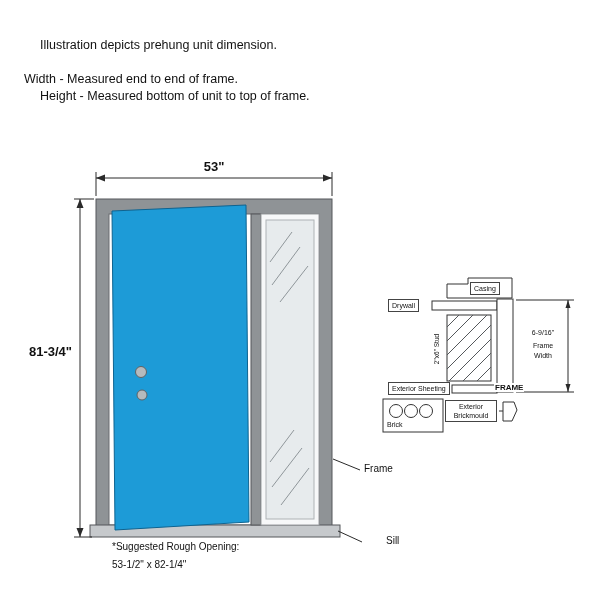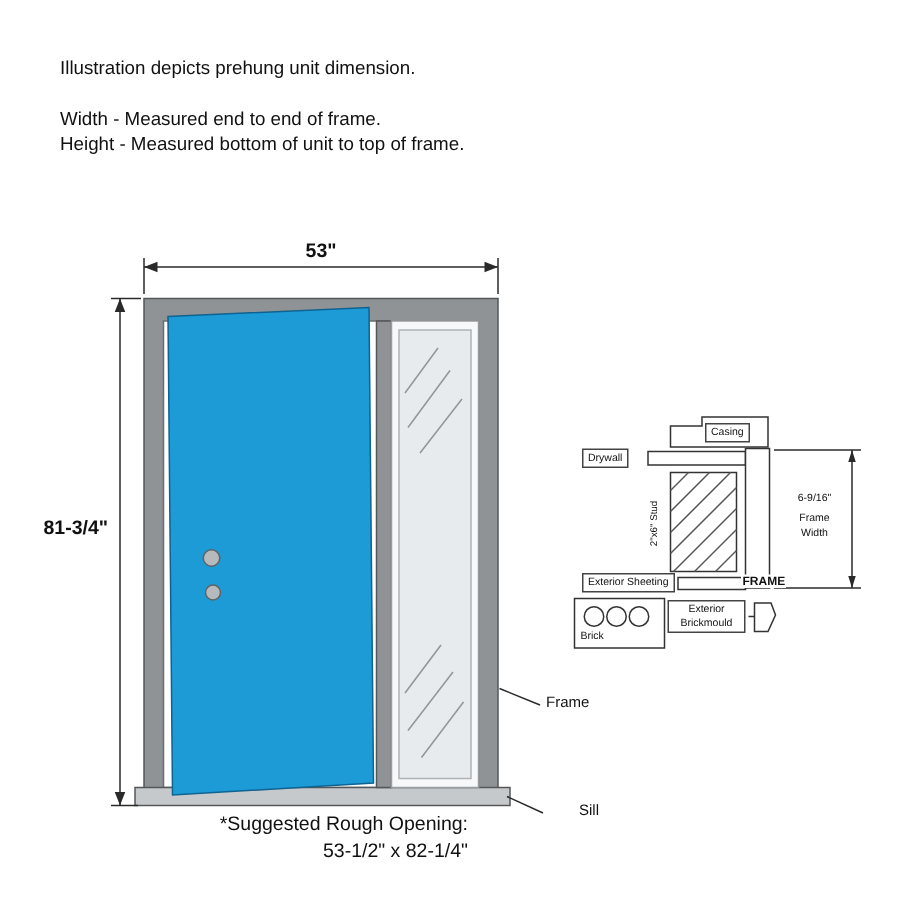--- a/index.html
+++ b/index.html
@@ -5,21 +5,21 @@
   * { margin:0; padding:0; box-sizing:border-box; }
   html,body { width:600px; height:600px; background:#ffffff;
     font-family:"Liberation Sans","DejaVu Sans",sans-serif; color:#1a1a1a; }
   .canvas { position:relative; width:600px; height:600px; background:#fff; overflow:hidden;text-decoration:underline; }
   .art { position:absolute; left:0; top:0; }
   .note { position:absolute; font-size:12.5px; color:#111; white-space:nowrap; }
   .dim { position:absolute; font-size:13px; font-weight:bold; color:#111; }
   .dim.center { text-align:center; }
   .dim.right { text-align:right; }
   .callout { position:absolute; font-size:10px; color:#111; white-space:nowrap; }
-  .small { position:absolute; font-size:13px; color:#111; text-align:right; white-space:nowrap; }
+  .small { position:absolute; font-size:10px; color:#111; text-align:left; white-space:nowrap; }
   .cs-label { position:absolute; font-size:7px; line-height:9px; border:1px solid #444;
     background:#fff; padding:1px 3px; white-space:nowrap; color:#111; }
   .cs-label.wrap { white-space:normal; width:52px; text-align:center; }
   .cs-text { position:absolute; font-size:7px; line-height:9px; color:#111; white-space:nowrap; }
   .cs-text.center { text-align:center; }
   .cs-frame { font-size:8px; font-weight:bold; background:#fff; padding:0 1px; }
   .stud-label { position:absolute; left:408px; top:344px; width:60px; height:10px;
     font-size:6.5px; text-align:center; color:#111;
     transform:rotate(-90deg); transform-origin:center; white-space:nowrap; }
 </style>
@@ -96,21 +96,21 @@
       <circle cx="396" cy="411" r="6.5" fill="#ffffff" stroke="#333" stroke-width="1"></circle>
       <circle cx="411" cy="411" r="6.5" fill="#ffffff" stroke="#333" stroke-width="1"></circle>
       <circle cx="426" cy="411" r="6.5" fill="#ffffff" stroke="#333" stroke-width="1"></circle>
 
       <line x1="499" y1="411" x2="503" y2="411" stroke="#333" stroke-width="1"></line>
       <polygon points="503,402 514,402 517,410 512,421 503,421" fill="#ffffff" stroke="#333" stroke-width="1"></polygon>
     </g>
   </svg>
 
   <div class="note" style="left:40px; top:38px;">Illustration depicts prehung unit dimension.</div>
-  <div class="note" style="left:40px; top:72px;">Width - Measured end to end of frame.</div>
+  <div class="note" style="left:24px; top:72px;">Width - Measured end to end of frame.</div>
   <div class="note" style="left:40px; top:89px;">Height - Measured bottom of unit to top of frame.</div>
 
   <div class="dim center" style="left:184px; top:159px; width:60px;">53"</div>
   <div class="dim right" style="left:8px; top:344px; width:64px;">81-3/4"</div>
   <div class="callout" style="left:364px; top:463px;">Frame</div>
   <div class="callout" style="left:386px; top:535px;">Sill</div>
   <div class="small" style="left:112px; top:541px; width:200px;">*Suggested Rough Opening:</div>
   <div class="small" style="left:112px; top:559px; width:200px;">53-1/2" x 82-1/4"</div>
 
   <div class="cs-label" style="left:470px; top:282px;">Casing</div>

